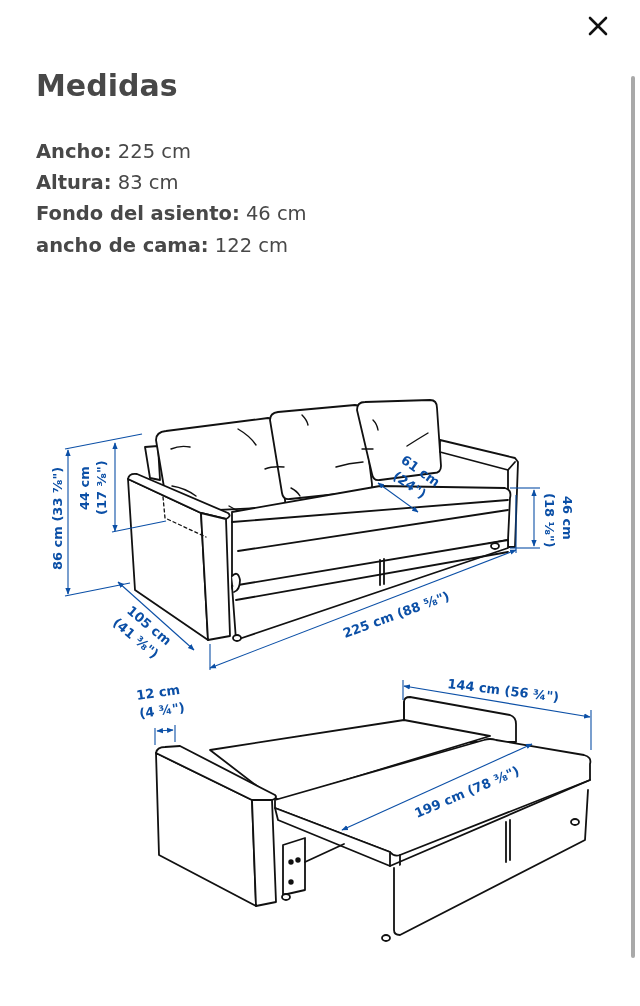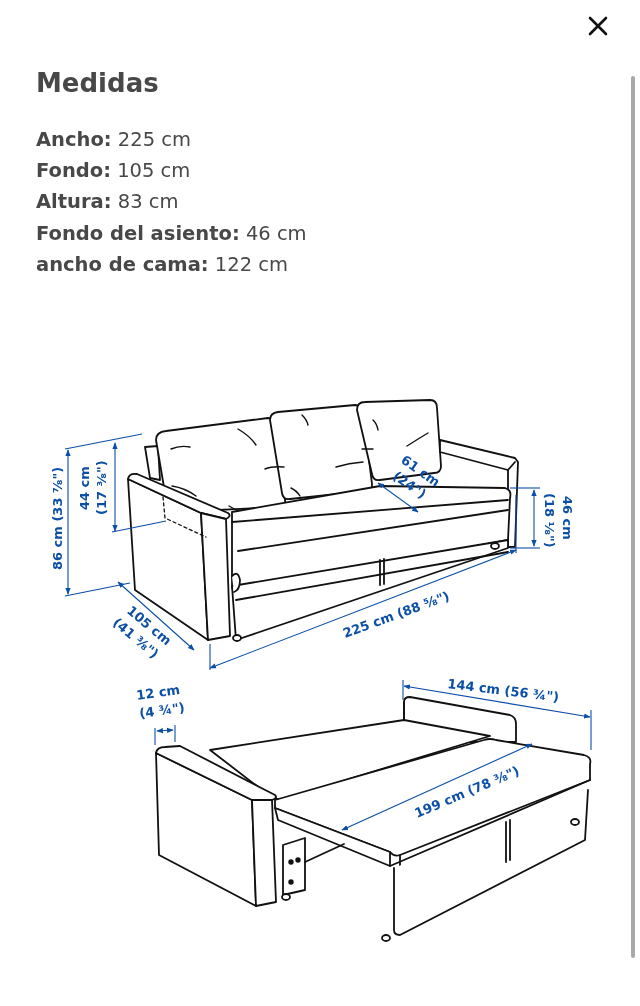--- a/index.html
+++ b/index.html
@@ -24,29 +24,29 @@
       display: flex;
       align-items: center;
       justify-content: center;
       cursor: pointer;
     }
     .title {
       position: absolute;
       left: 36px;
       top: 68px;
       margin: 0;
-      font-size: 26px;
+      font-size: 30px;
       font-weight: bold;
       color: #484848;
       letter-spacing: 0px;
     }
     .specs {
       position: absolute;
       left: 36px;
-      top: 124px;
+      top: 136px;
       margin: 0;
       padding: 0;
       list-style: none;
     }
     .specs li {
       font-size: 19.5px;
       line-height: 31.2px;
       height: 31.2px;
       white-space: nowrap;
       color: #484848;
@@ -84,21 +84,20 @@
   <svg width="20" height="20" viewBox="0 0 20 20">
     <line x1="2" y1="2" x2="18" y2="18" stroke="#111" stroke-width="2.6" stroke-linecap="round"></line>
     <line x1="18" y1="2" x2="2" y2="18" stroke="#111" stroke-width="2.6" stroke-linecap="round"></line>
   </svg>
 </div>
 
 <h1 class="title">Medidas</h1>
 
 <ul class="specs">
   <li><span class="lbl">Ancho:</span> <span>225 cm</span></li>
-  <li><span class="lbl">Fondo:</span> <span>105 cm</span></li>
   <li><span class="lbl">Altura:</span> <span>83 cm</span></li>
   <li><span class="lbl">Fondo del asiento:</span> <span>46 cm</span></li>
   <li><span class="lbl">ancho de cama:</span> <span>122 cm</span></li>
 </ul>
 
 <div class="scrollbar"></div>
 
 <svg class="diagram" viewBox="0 380 630 600" width="630" height="600">
   <defs>
     <marker id="arr" viewBox="0 0 10 10" refX="9" refY="5" markerWidth="6" markerHeight="6" orient="auto-start-reverse">

